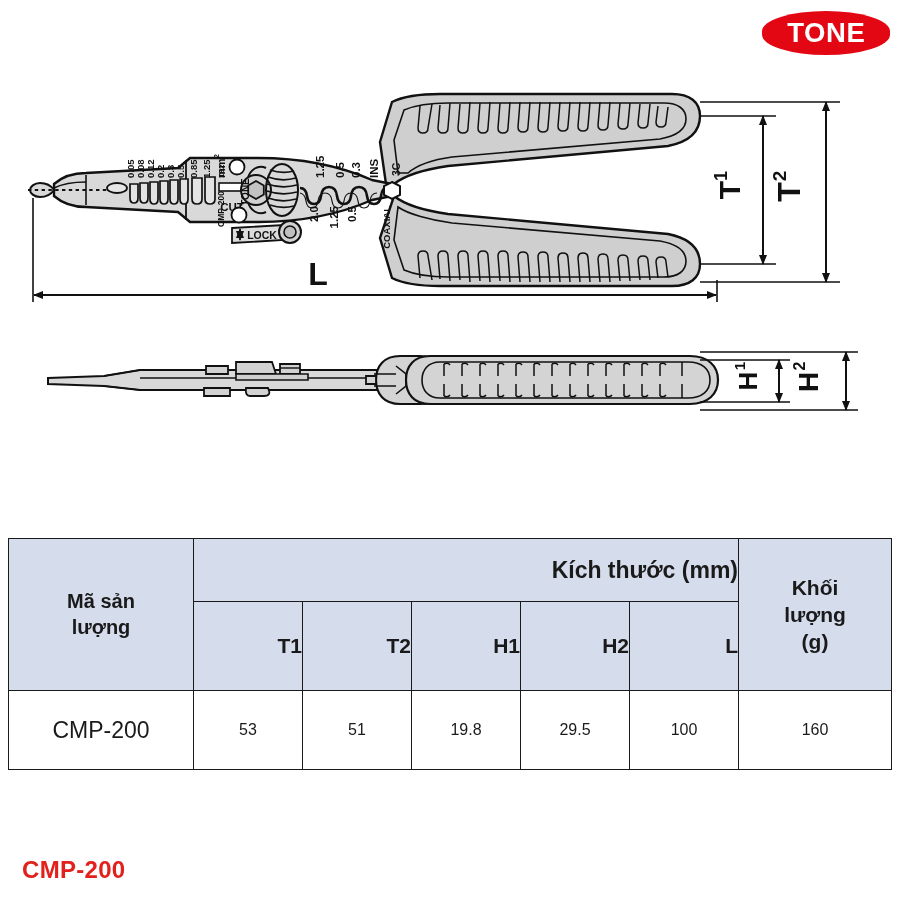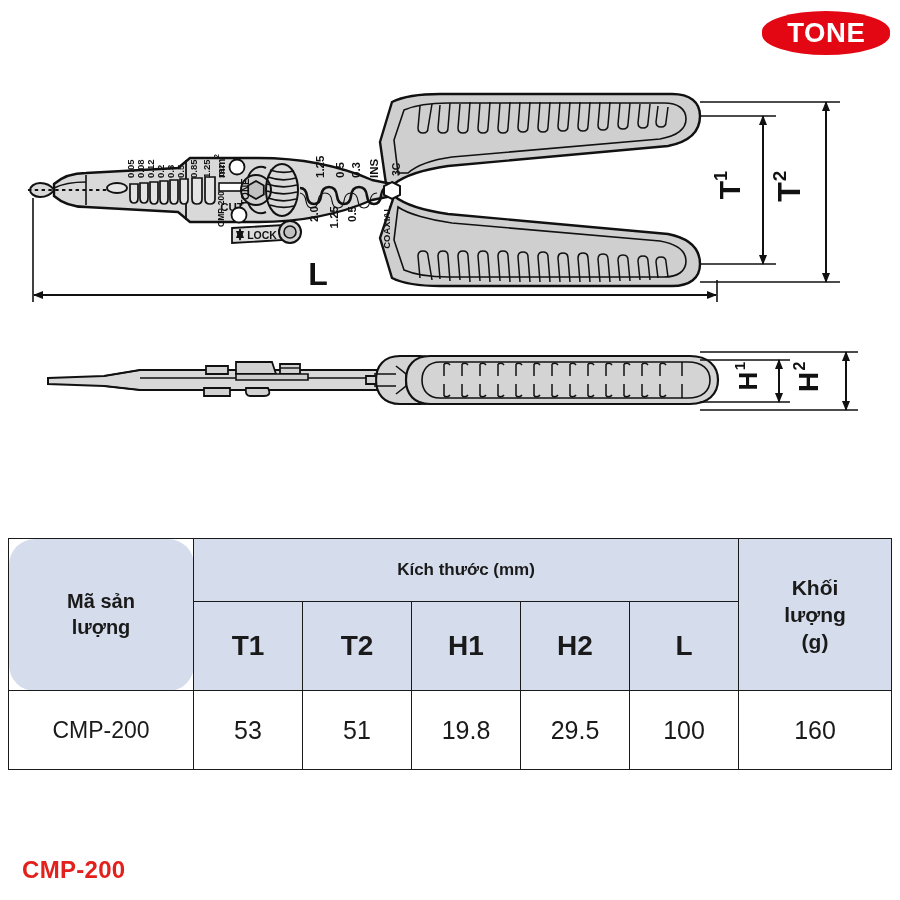--- a/index.html
+++ b/index.html
@@ -38,26 +38,26 @@
   }
   #spec-table td,#spec-table th{
     border:1.6px solid #1a1a1a;
     text-align:center;vertical-align:middle;
     padding:0;
   }
   #spec-table thead td{
     background:#d5dcec;
     font-weight:bold;
   }
-  #spec-table .hdr-product{font-size:20px;line-height:1.28;height:150px;border-radius:26px;}
-  #spec-table .hdr-group{font-size:17px;height:62px;}
-  #spec-table .hdr-sub{font-size:28px;height:88px;}
+  #spec-table .hdr-product{font-size:20px;line-height:1.28;height:150px;}
+  #spec-table .hdr-group{font-size:23px;height:62px;text-align:right;}
+  #spec-table .hdr-sub{font-size:21px;height:88px;text-align:right;}
   #spec-table .hdr-weight{font-size:21px;line-height:1.3;height:150px;}
   #spec-table tbody td{
-    background:#ffffff;height:78px;font-size:25px;font-weight:normal;
+    background:#ffffff;height:78px;font-size:16px;font-weight:normal;
     color:#1a1a1a;
   }
   #spec-table tbody td.code-cell{font-size:23px;}
 
   
   #product-caption{
     position:absolute;left:22px;top:856px;
     color:#e2211c;font-size:24px;font-weight:bold;
     font-family:"Liberation Sans",sans-serif;
     letter-spacing:0.3px;

